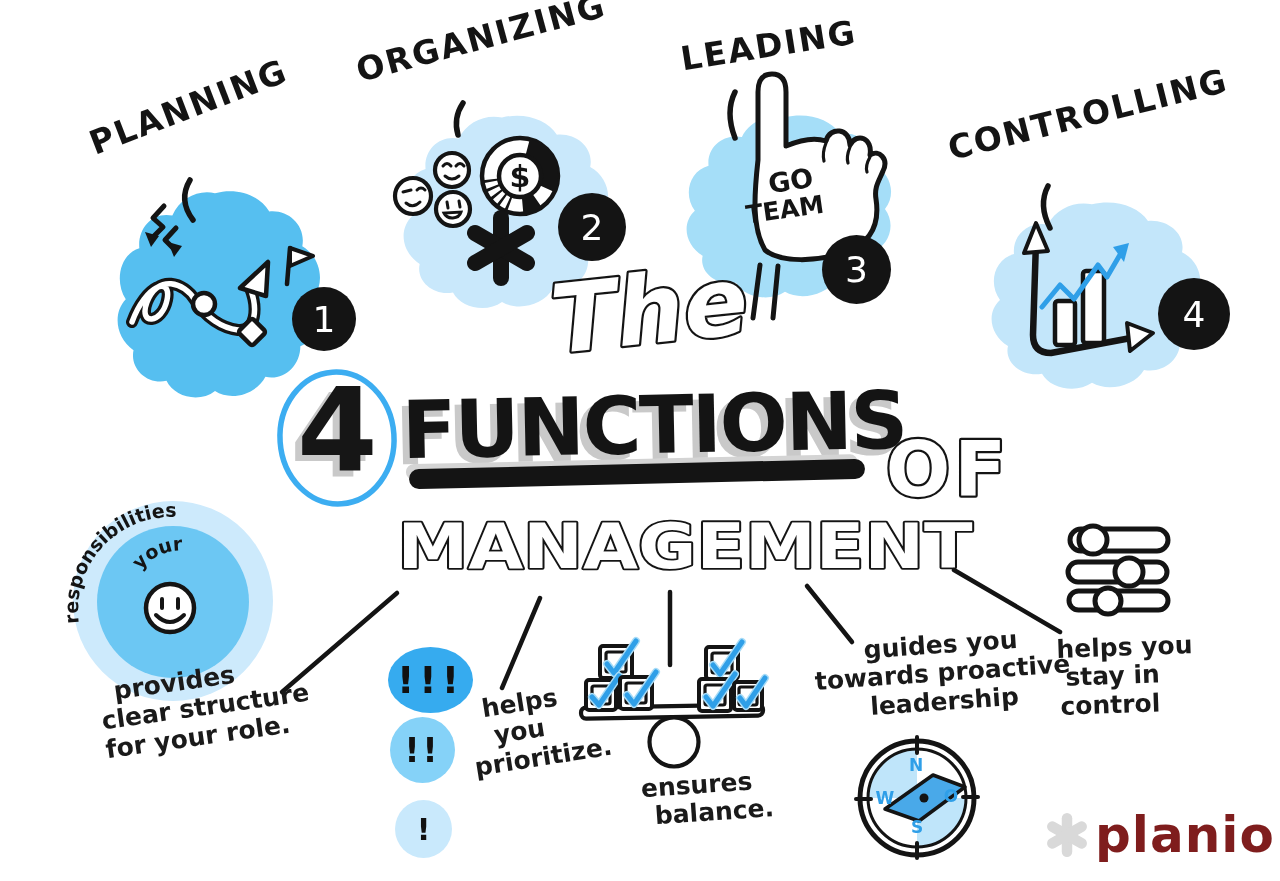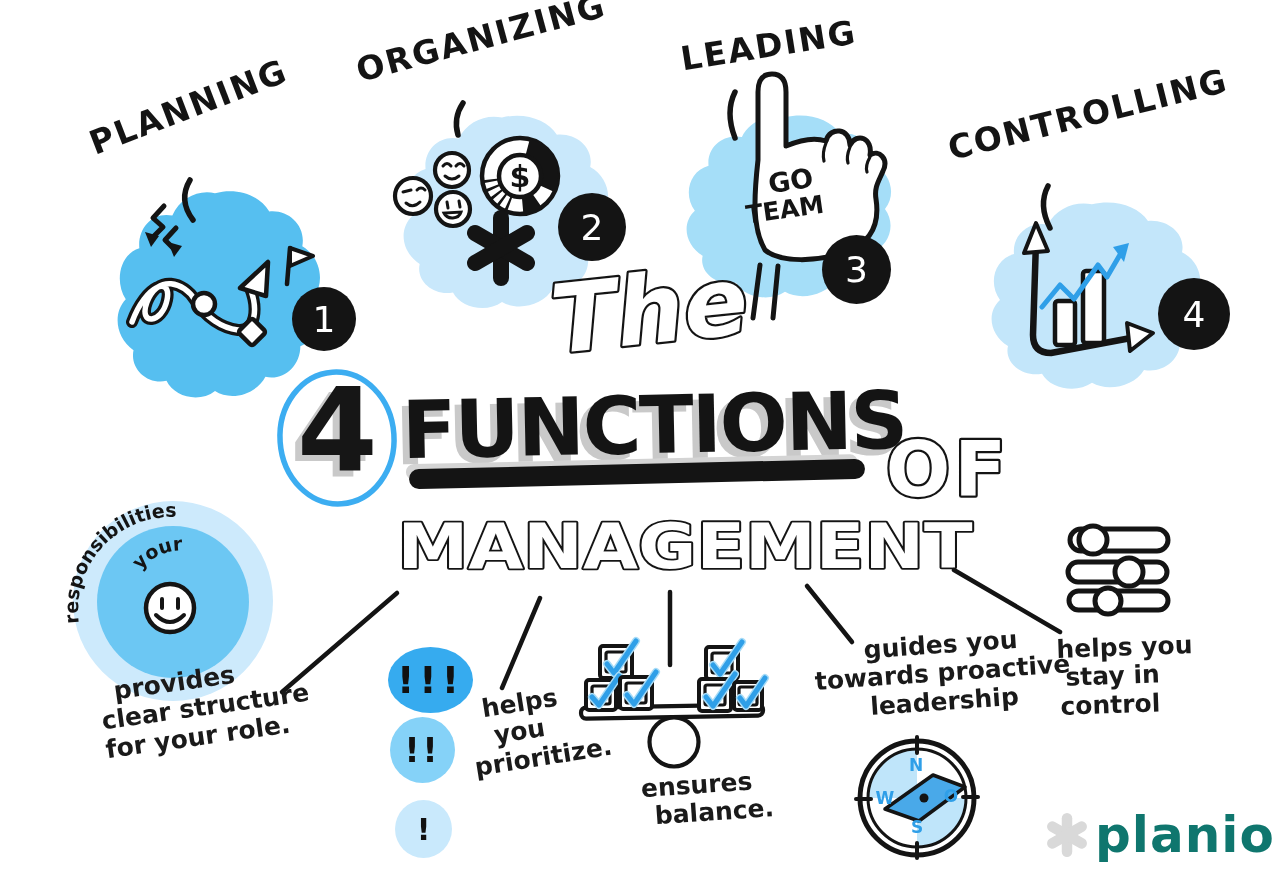--- a/index.html
+++ b/index.html
@@ -18,21 +18,21 @@
   .xblob{position:absolute;border-radius:50%;display:flex;align-items:center;justify-content:center;
          color:#111;font-weight:700;}
   .title-4{position:absolute;left:297px;top:372px;font-size:116px;font-weight:700;color:#161616;
            line-height:1;text-shadow:-7px 6px 0 #c9c9c9;}
   .title-functions{position:absolute;left:402px;top:386px;font-size:80px;font-weight:700;
            letter-spacing:-2px;color:#141414;line-height:1;transform:rotate(-1.2deg);
            text-shadow:-7px 6px 0 #c9c9c9;white-space:nowrap;}
   .title-underline{position:absolute;left:409px;top:464px;width:456px;height:20px;background:#141414;
            border-radius:11px;transform:rotate(-1.3deg);box-shadow:-5px -7px 0 -2px #d4d4d4;}
   .logo{position:absolute;left:1046px;top:810px;display:flex;align-items:center;gap:7px;}
-  .logo .word{font-size:50px;font-weight:700;letter-spacing:1px;color:#0f766e;line-height:1;}
+  .logo .word{font-size:50px;font-weight:700;letter-spacing:1px;color:#7f1d1d;line-height:1;}
   svg{overflow:visible;}
   svg text{font-family:"DejaVu Sans","Liberation Sans",sans-serif;}
 </style>
 </head>
 <body>
 
 <div id="canvas">
 
   <svg width="0" height="0" style="position:absolute" aria-hidden="true">
     <defs>

